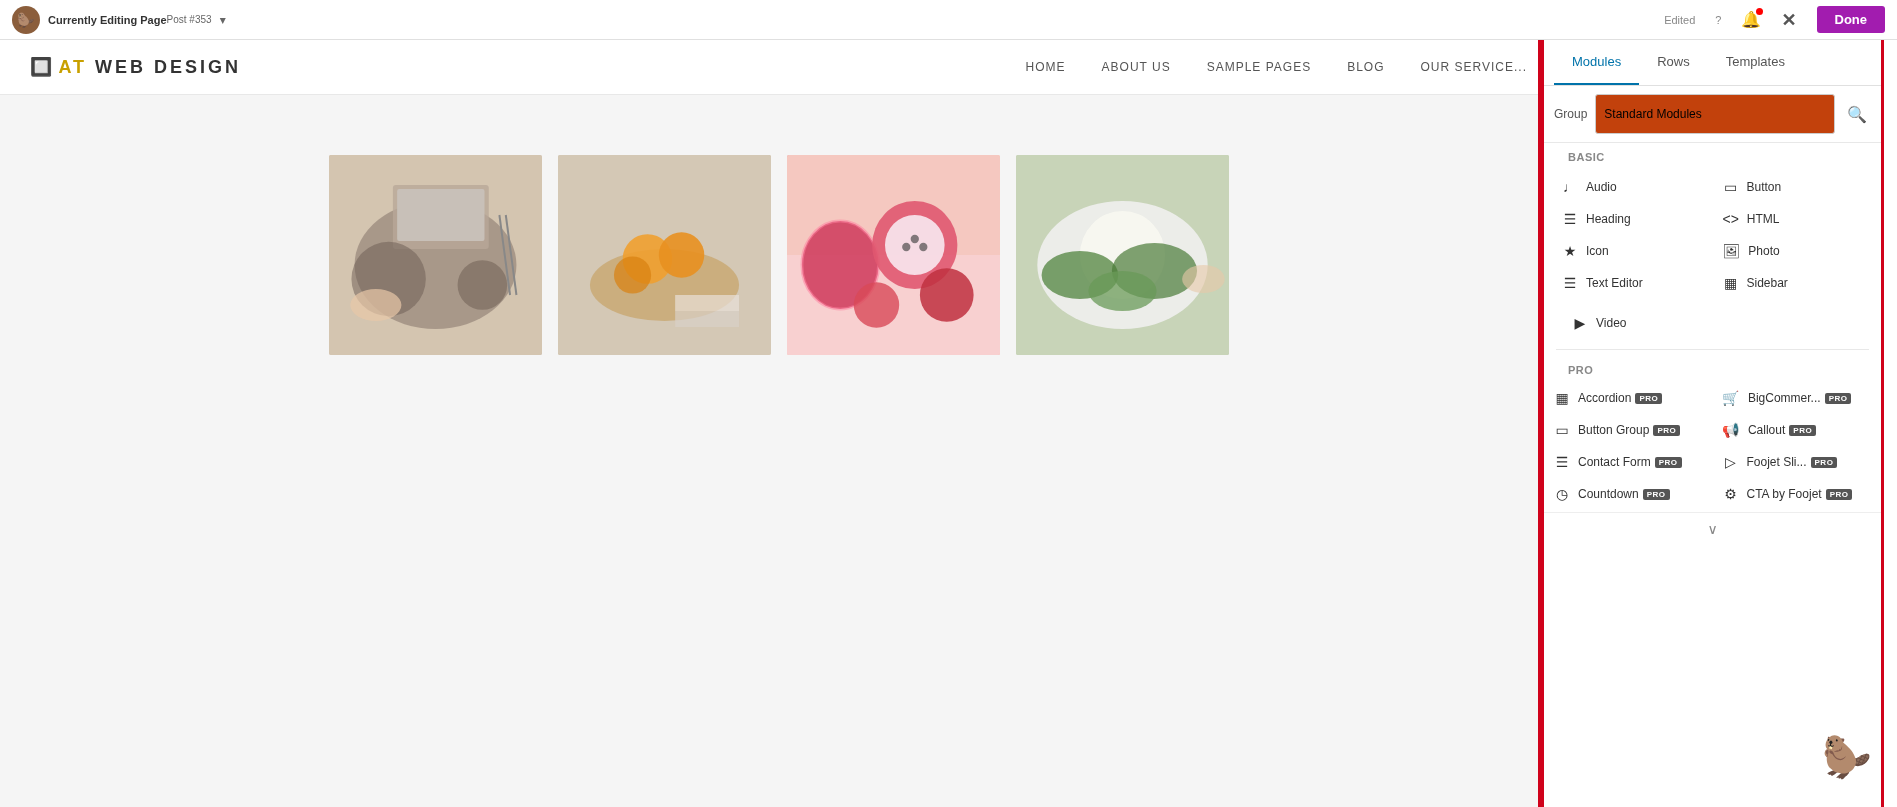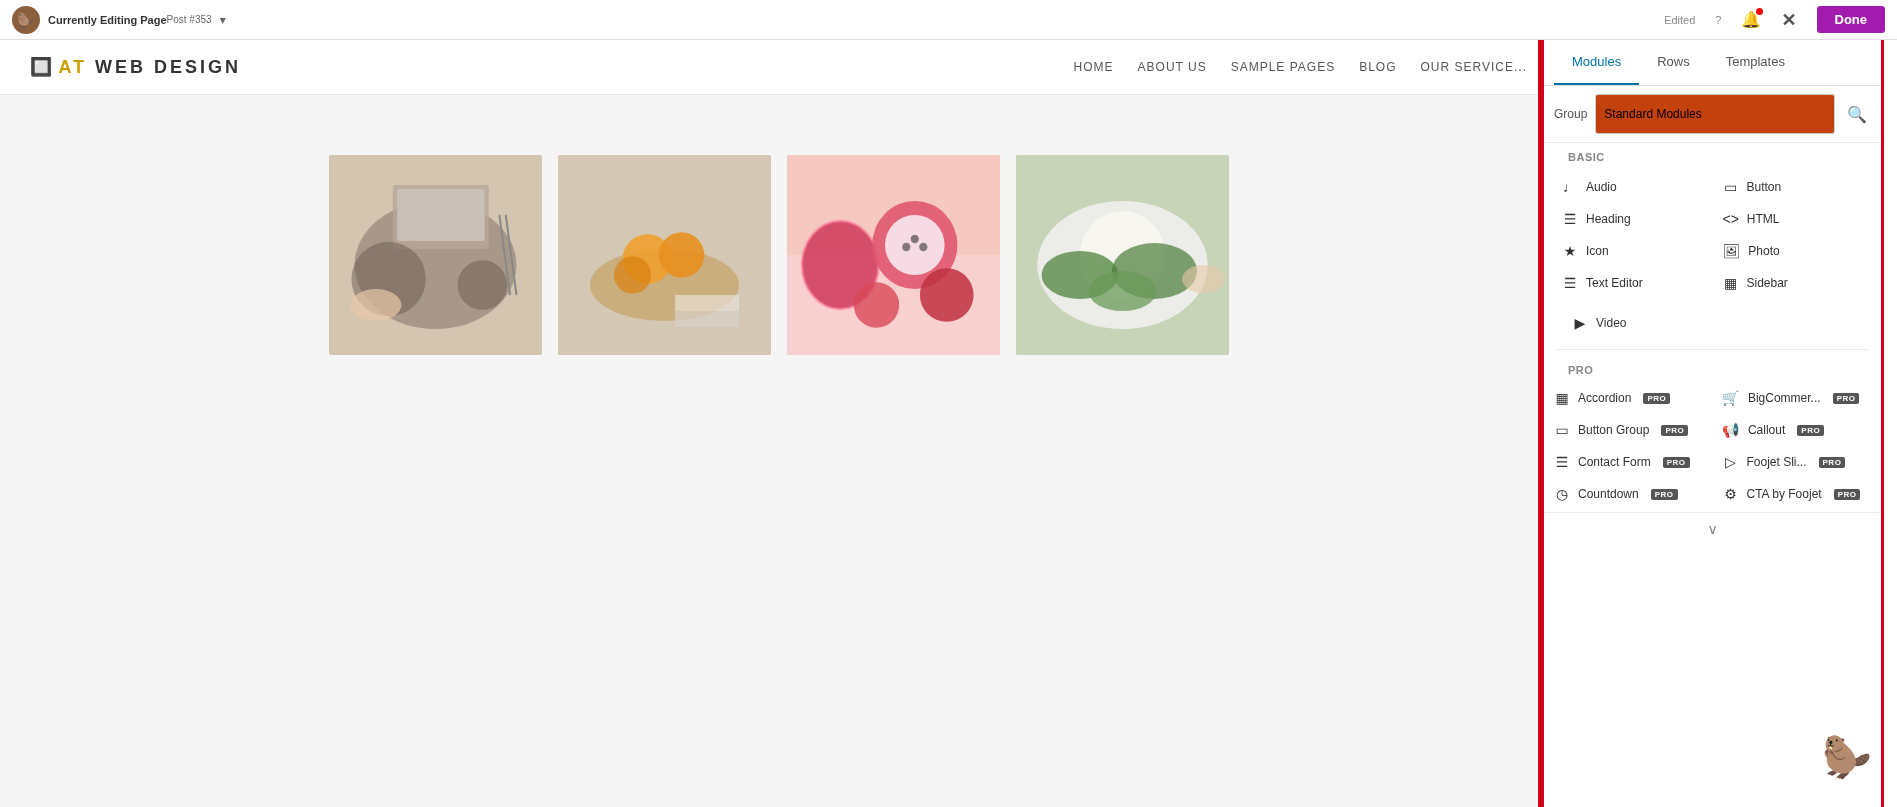--- a/index.html
+++ b/index.html
@@ -39,21 +39,21 @@
     .site-nav {
       position: fixed; top: 40px; left: 0; right: 340px; height: 55px;
       background: #fff; border-bottom: 1px solid #e8e8e8;
       display: flex; align-items: center; justify-content: space-between;
       padding: 0 30px; z-index: 900;
     }
     .site-logo { display: flex; align-items: center; gap: 6px; }
     .site-logo-icon { font-size: 18px; color: #c8a000; }
     .site-logo-text { font-size: 18px; font-weight: 700; letter-spacing: 3px; color: #333; }
     .site-logo-text span { color: #c8a000; }
-    .site-nav-links { display: flex; gap: 24px; }
+    .site-nav-links { display: flex; gap: 36px; }
     .site-nav-link { font-size: 12px; color: #555; text-decoration: none; letter-spacing: 1px; font-weight: 500; cursor: pointer; }
 
     
     .main-content {
       position: fixed; top: 95px; left: 0; right: 340px; bottom: 0;
       background: #f5f5f5; overflow-y: auto;
       display: flex; align-items: flex-start; justify-content: center;
       padding: 60px 20px 20px;
     }
     .gallery-grid {
@@ -125,21 +125,21 @@
     .module-icon { font-size: 14px; color: #333; min-width: 16px; text-align: center; }
     .module-name { font-size: 12px; color: #333; }
 
     
     .pro-badge {
       background: #555; color: #fff; font-size: 8px; padding: 1px 4px;
       border-radius: 2px; font-weight: 700; letter-spacing: 0.5px;
     }
 
     .module-item-with-badge {
-      display: flex; align-items: center; gap: 12px; flex-wrap: wrap;
+      display: flex; align-items: center; gap: 4px; flex-wrap: wrap;
     }
 
     
     .panel-content { flex: 1; overflow-y: auto; }
 
     
     .pro-section { padding: 2px 0; }
 
     
     .bottom-chevron {

